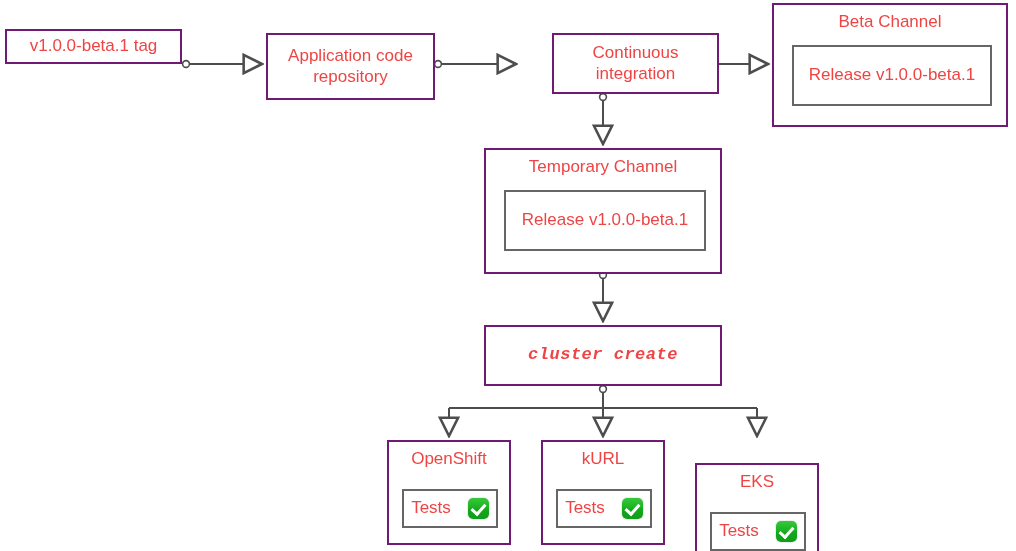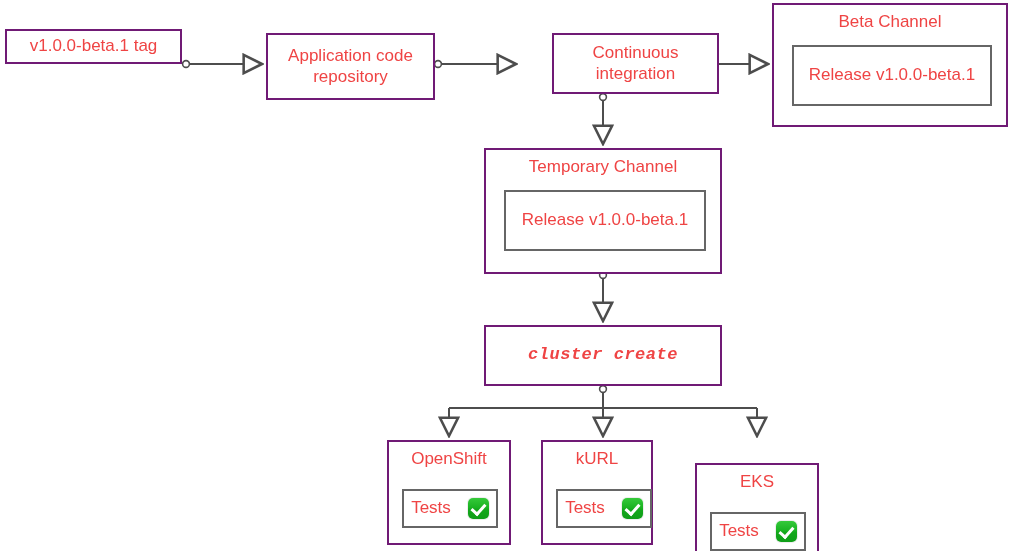--- a/index.html
+++ b/index.html
@@ -169,21 +169,21 @@
   <div class="node stacked" style="left:387px; top:440px; width:124px; height:105px;">
     <span class="group-title">OpenShift</span>
     <div class="inner" style="left:13px; top:47px; width:96px; height:39px;">
       <span class="tests-row">
         <span>Tests</span>
         <span class="check-badge"></span>
       </span>
     </div>
   </div>
 
-  <div class="node stacked" style="left:541px; top:440px; width:112px; height:105px;">
+  <div class="node stacked" style="left:541px; top:440px; width:124px; height:105px;">
     <span class="group-title">kURL</span>
     <div class="inner" style="left:13px; top:47px; width:96px; height:39px;">
       <span class="tests-row">
         <span>Tests</span>
         <span class="check-badge"></span>
       </span>
     </div>
   </div>
 
   <div class="node stacked" style="left:695px; top:440px; width:124px; height:105px;margin-top:23px;">

